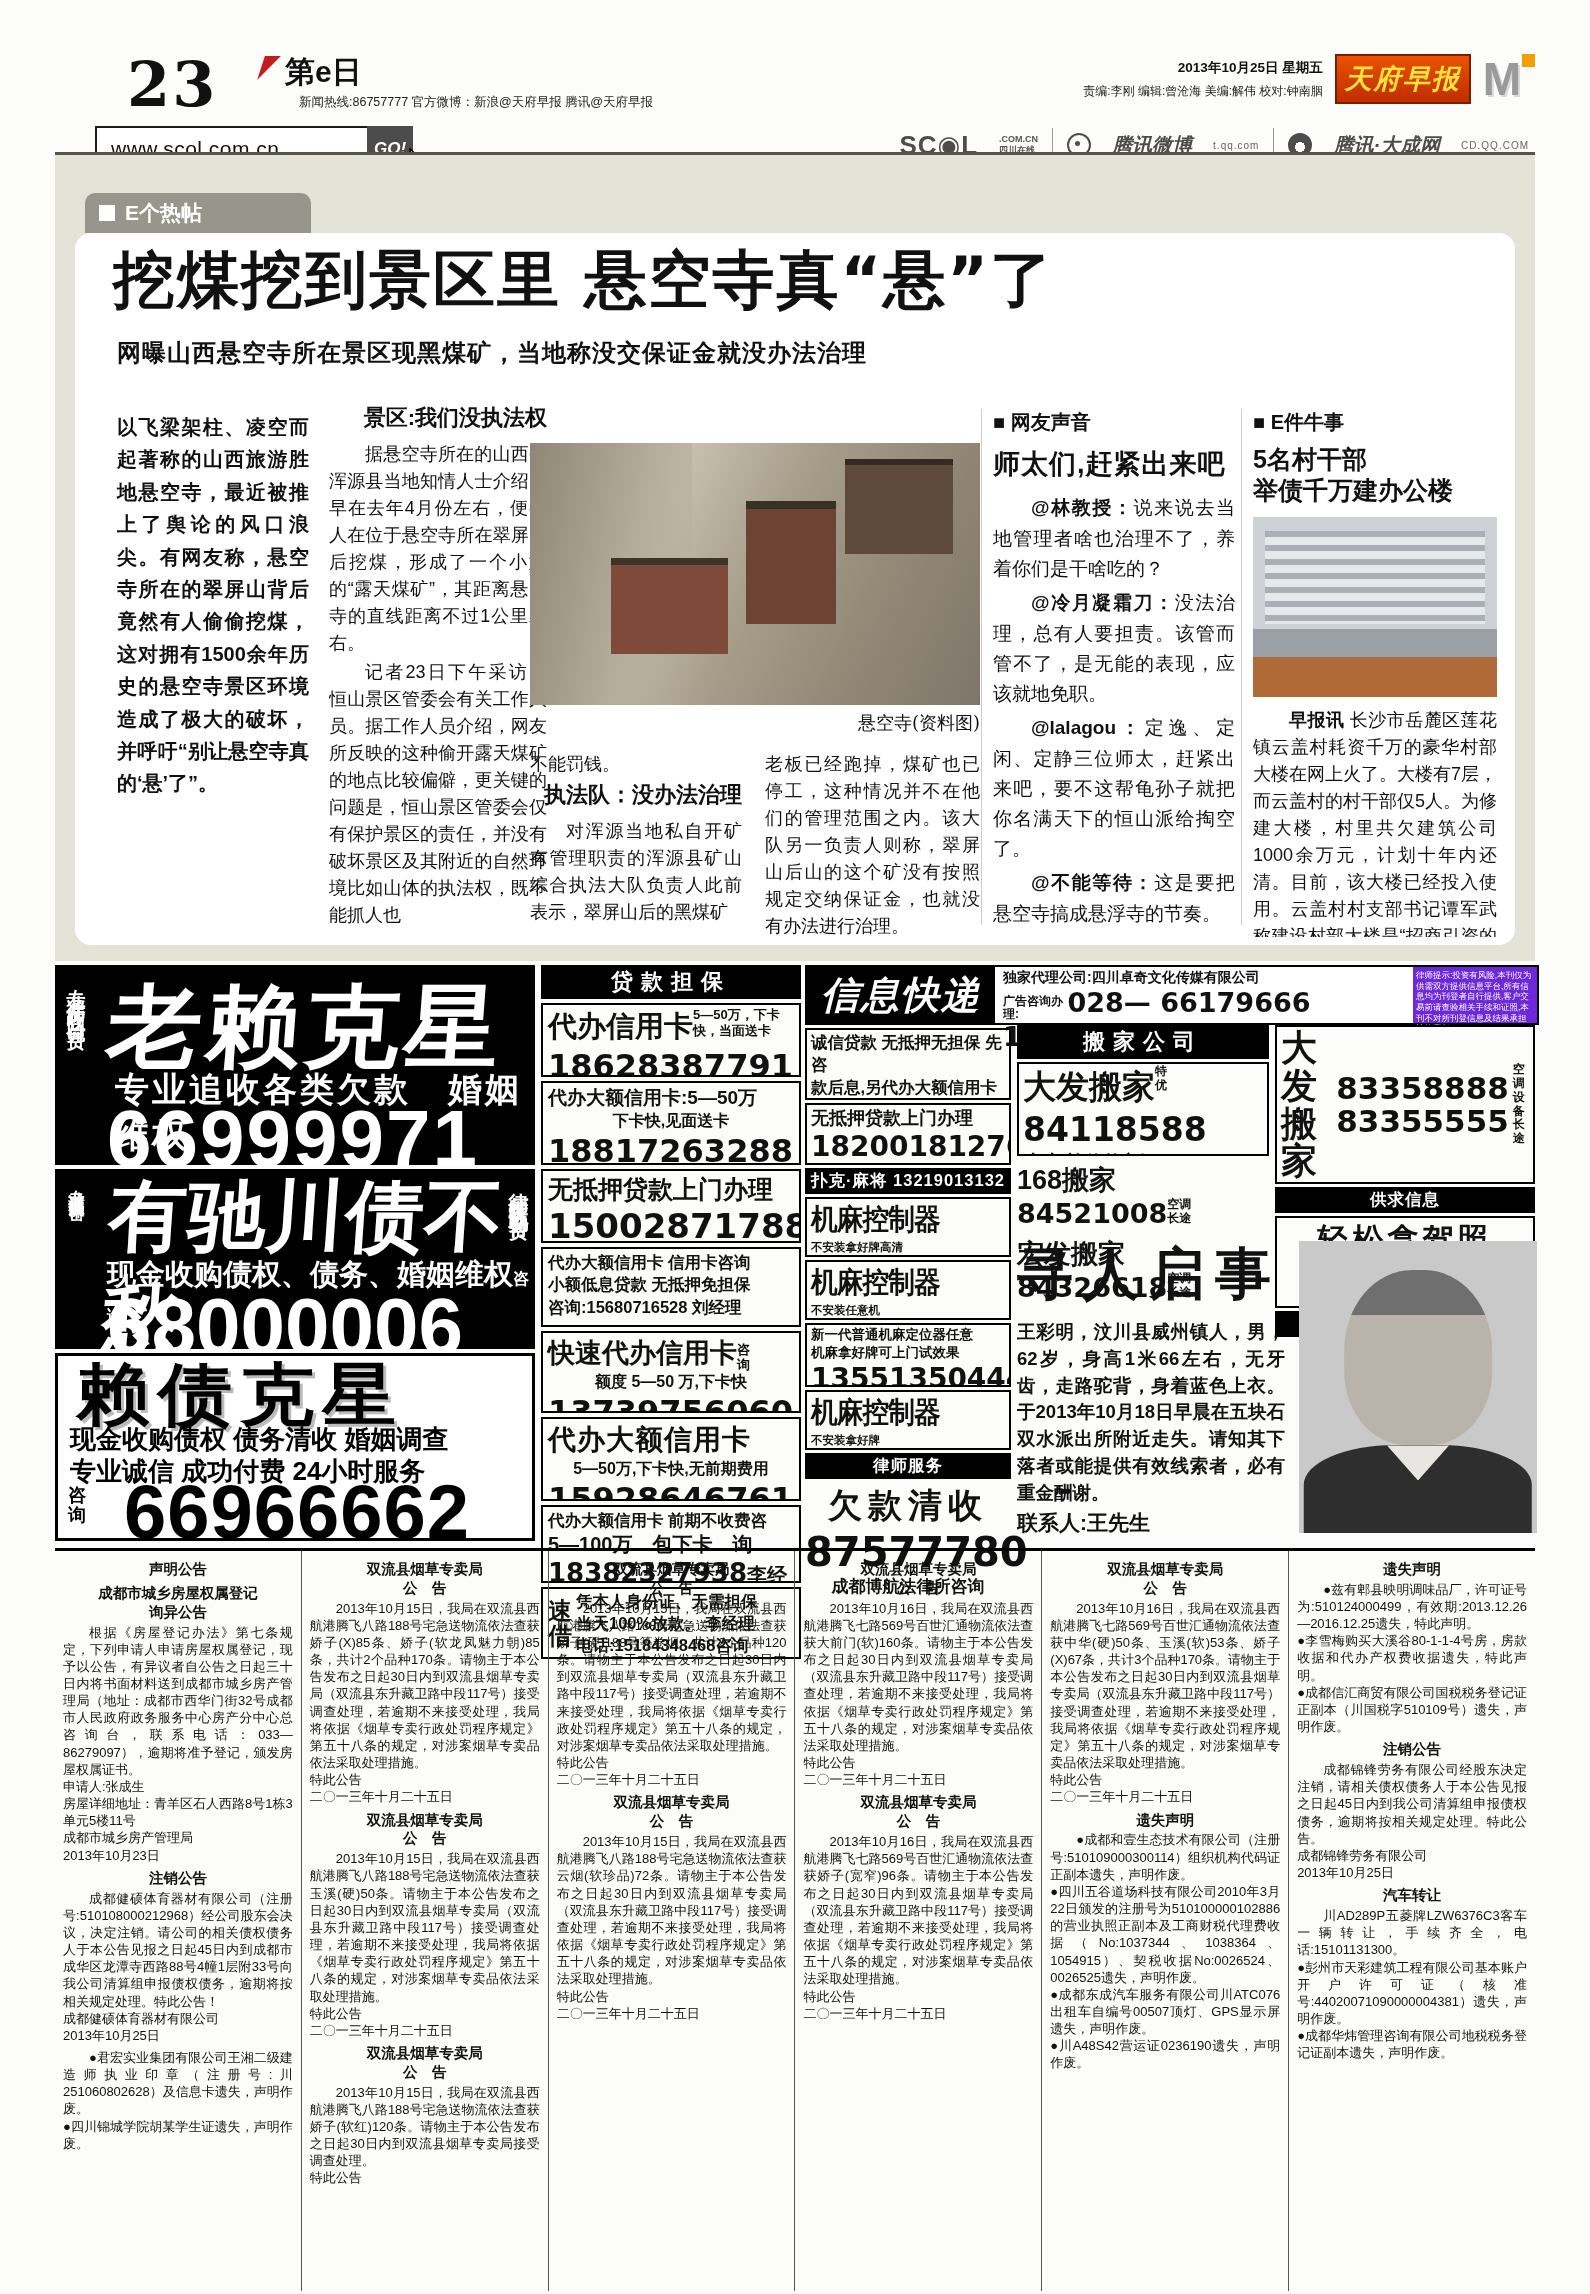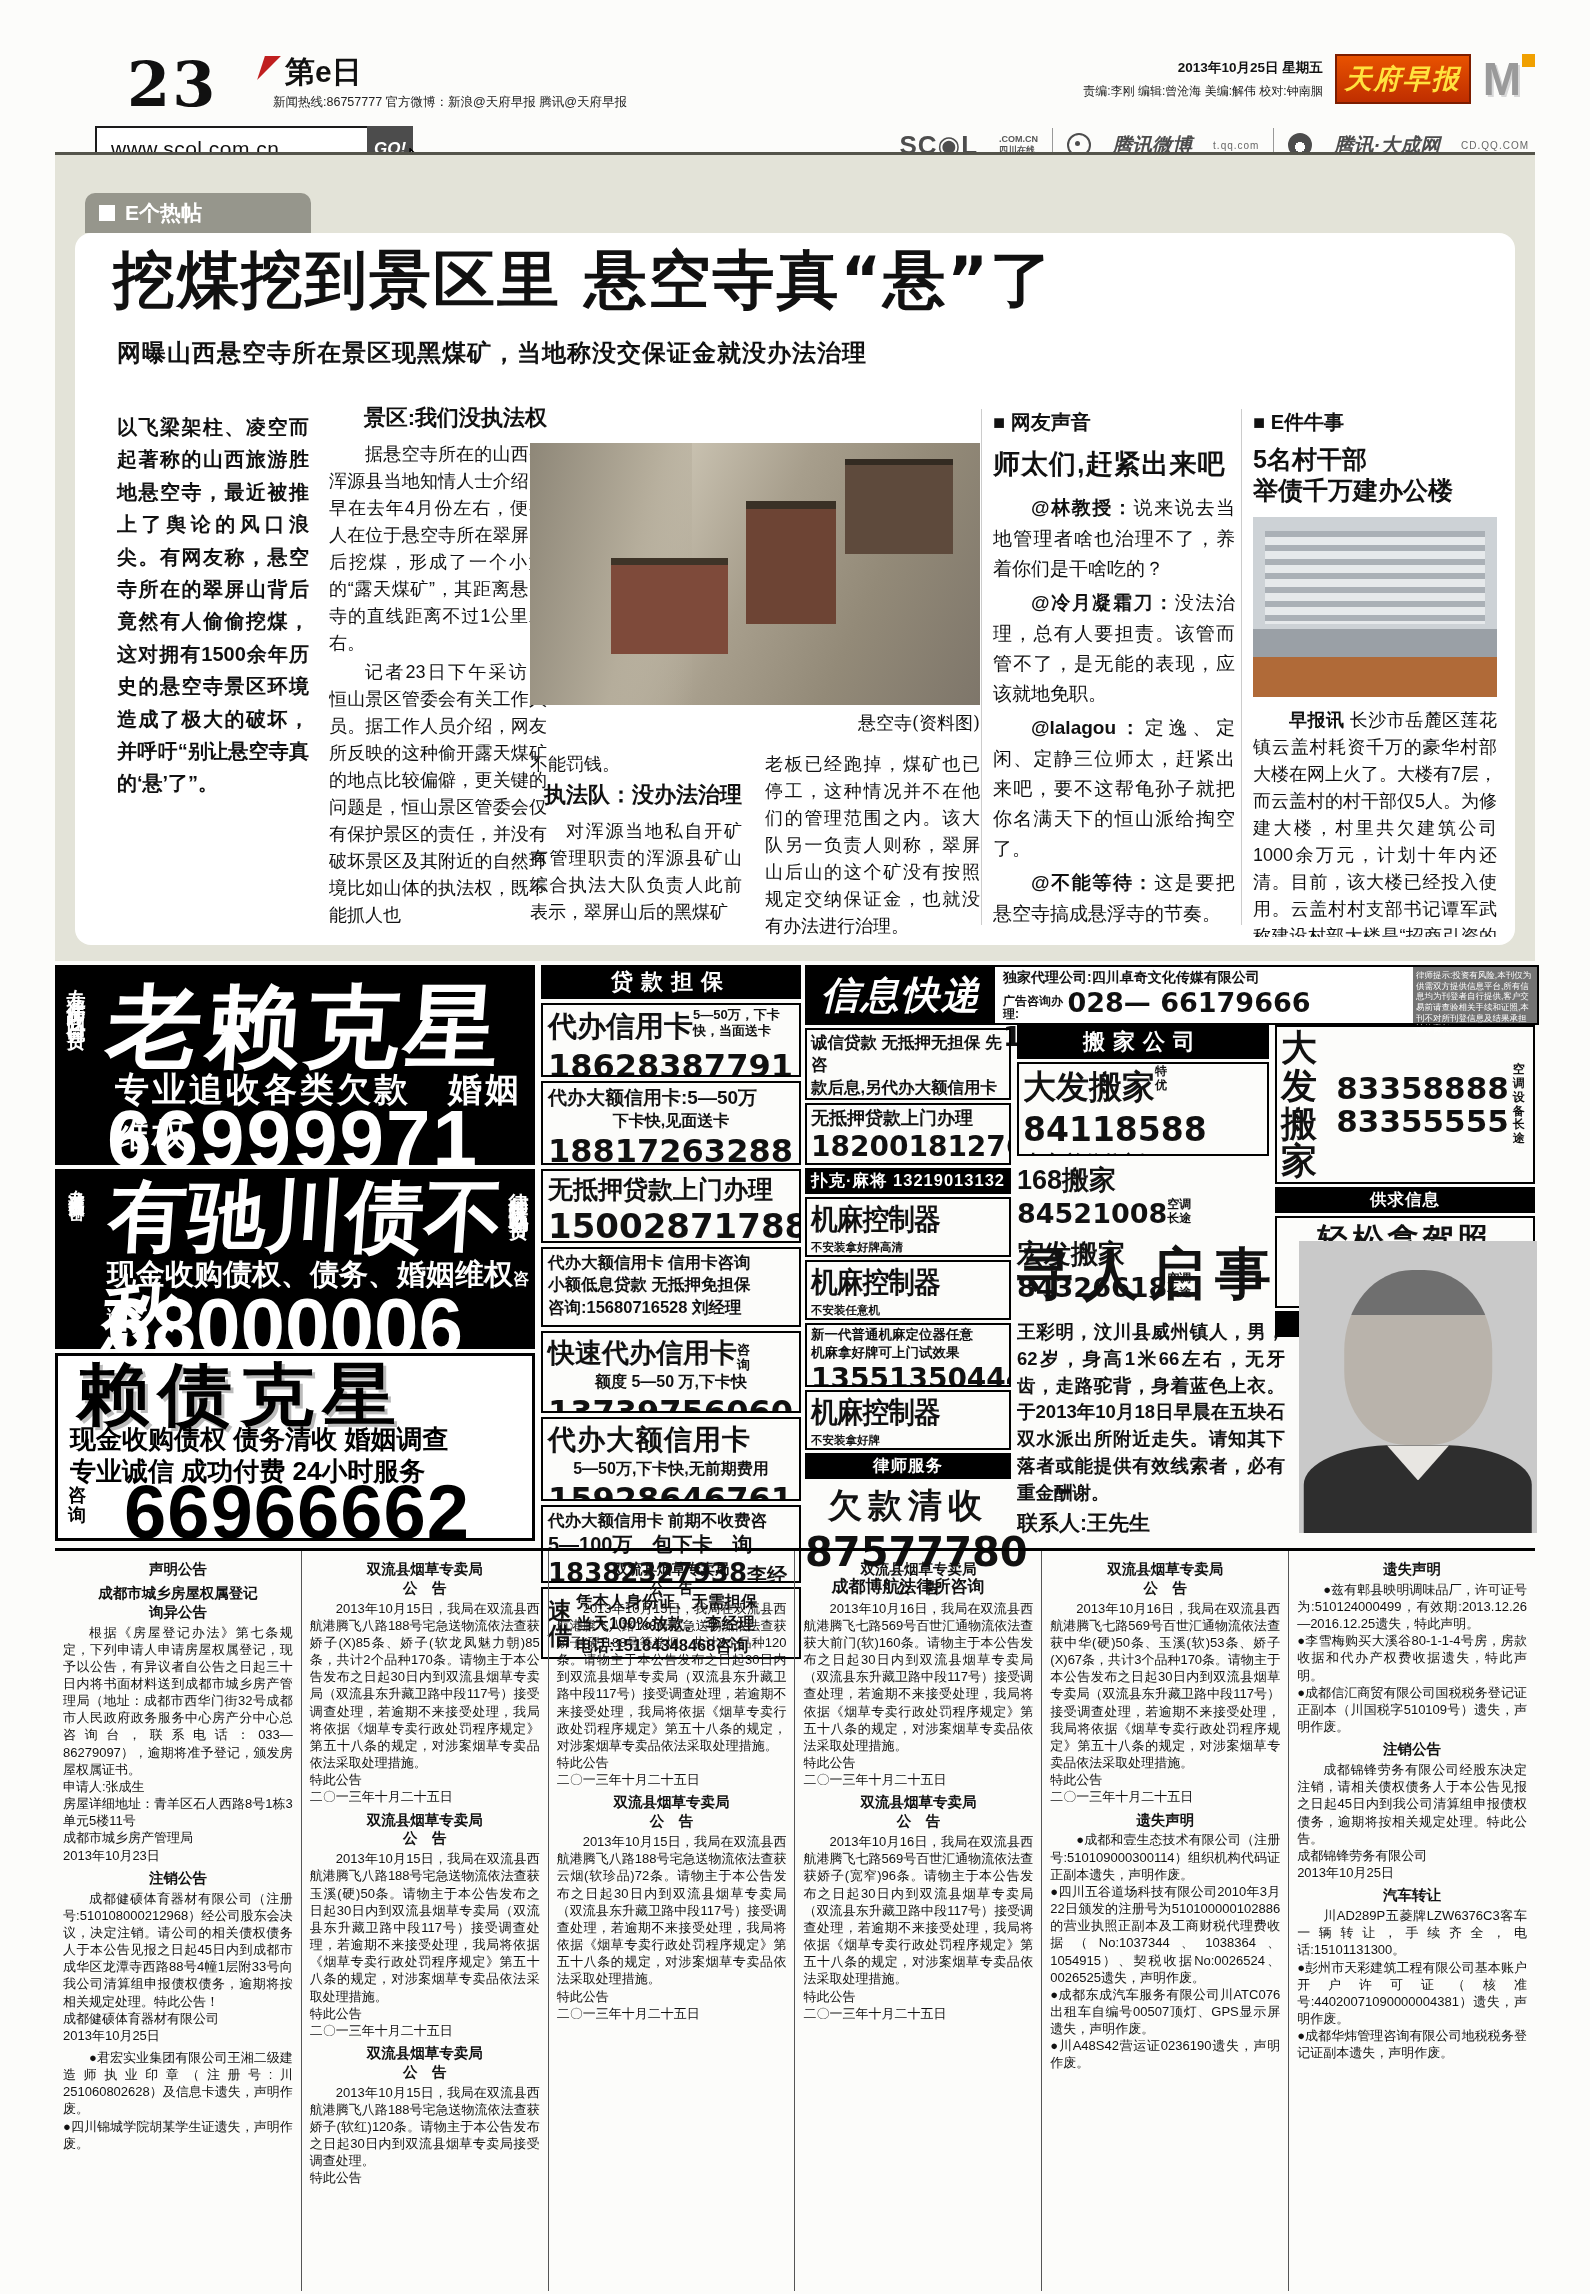--- a/index.html
+++ b/index.html
@@ -5,21 +5,21 @@
   html,body{margin:0;padding:0;background:#e9e9e4;}
   .page{position:relative;width:1590px;height:2294px;background:#fcfcfa;margin:0 auto;
         font-family:"Liberation Sans","DejaVu Sans",sans-serif;color:#111;overflow:hidden;}
   
   .masthead{position:absolute;left:55px;top:52px;width:1480px;height:74px;}
   .pagenum{position:absolute;left:72px;top:-4px;font-family:"DejaVu Serif","Liberation Serif",serif;
            font-size:62px;font-weight:700;letter-spacing:2px;}
   .red-tri{position:absolute;left:206px;top:4px;width:0;height:0;border-left:16px solid #c01f1f;
            border-bottom:24px solid transparent;transform:skewX(-18deg);}
   .edition{position:absolute;left:230px;top:0px;font-size:30px;font-weight:900;}
-  .hotline{position:absolute;left:218px;top:42px;font-size:12.5px;color:#222;}
+  .hotline{position:absolute;left:244px;top:42px;font-size:12.5px;color:#222;}
   .mh-right{position:absolute;right:0;top:2px;display:flex;align-items:center;gap:12px;}
   .mh-datecol{text-align:right;}
   .mh-date{font-size:13.5px;font-weight:700;}
   .mh-credits{font-size:12px;margin-top:6px;color:#222;}
   .brand-box{width:132px;height:46px;background:linear-gradient(#e85200,#bf2e00);
              border:2px solid #7c1d00;color:#ffe23e;font-size:27px;font-weight:900;
              font-style:italic;display:flex;align-items:center;justify-content:center;letter-spacing:2px;}
   .m-mark{position:relative;font-size:46px;font-weight:900;color:#9a9a9a;line-height:1;
           text-shadow:2px 2px 0 #d8d8d8;padding-right:14px;}
   .m-sq{position:absolute;right:0;top:-2px;width:13px;height:13px;background:#f0a000;}
@@ -127,21 +127,21 @@
   .lline{font-size:16.5px;font-weight:700;line-height:1.35;}
   
   .infobar{position:absolute;left:750px;top:0;width:730px;height:56px;border:2.5px solid #000;
            background:#fff;display:flex;align-items:stretch;}
   .info-title{background:#000;color:#fff;font-size:38px;font-weight:900;font-style:italic;
               display:flex;align-items:center;padding:0 14px;letter-spacing:2px;}
   .info-mid{flex:1;padding:2px 8px;}
   .info-agency{font-size:14px;font-weight:900;}
   .info-phones{font-size:27px;font-weight:900;font-family:"DejaVu Sans",sans-serif;}
   .info-consult{font-size:12px;font-weight:700;display:inline-block;vertical-align:middle;width:60px;line-height:1.1;}
-  .info-disc{width:118px;background:#737373;color:#fff;font-size:8.5px;line-height:1.25;padding:3px;}
+  .info-disc{width:118px;background:#6d28d9;color:#fff;font-size:8.5px;line-height:1.25;padding:3px;}
   .infoA{position:absolute;left:750px;top:60px;width:206px;}
   .ibox{border:2.5px solid #000;margin-top:3px;padding:1px 4px;overflow:hidden;}
   .ibar{background:#000;color:#fff;font-size:16.5px;font-weight:900;text-align:center;
         padding:2px 0;margin-top:3px;letter-spacing:1px;}
   .mj-t{font-size:29px;font-weight:900;letter-spacing:-1px;display:inline-block;transform:scaleX(.92);transform-origin:left;}
   .mj-s{display:inline-block;vertical-align:top;font-size:11.5px;font-weight:700;line-height:1.25;white-space:pre-line;}
   .mj-p{font-size:28px;font-weight:900;font-family:"DejaVu Sans",sans-serif;letter-spacing:0px;}
   .law-t{font-size:34px;font-weight:900;text-align:center;letter-spacing:6px;margin-top:4px;}
   .law-p{font-size:40px;font-weight:900;text-align:center;font-family:"DejaVu Sans",sans-serif;}
   .law-s{font-size:17px;font-weight:700;text-align:center;}

